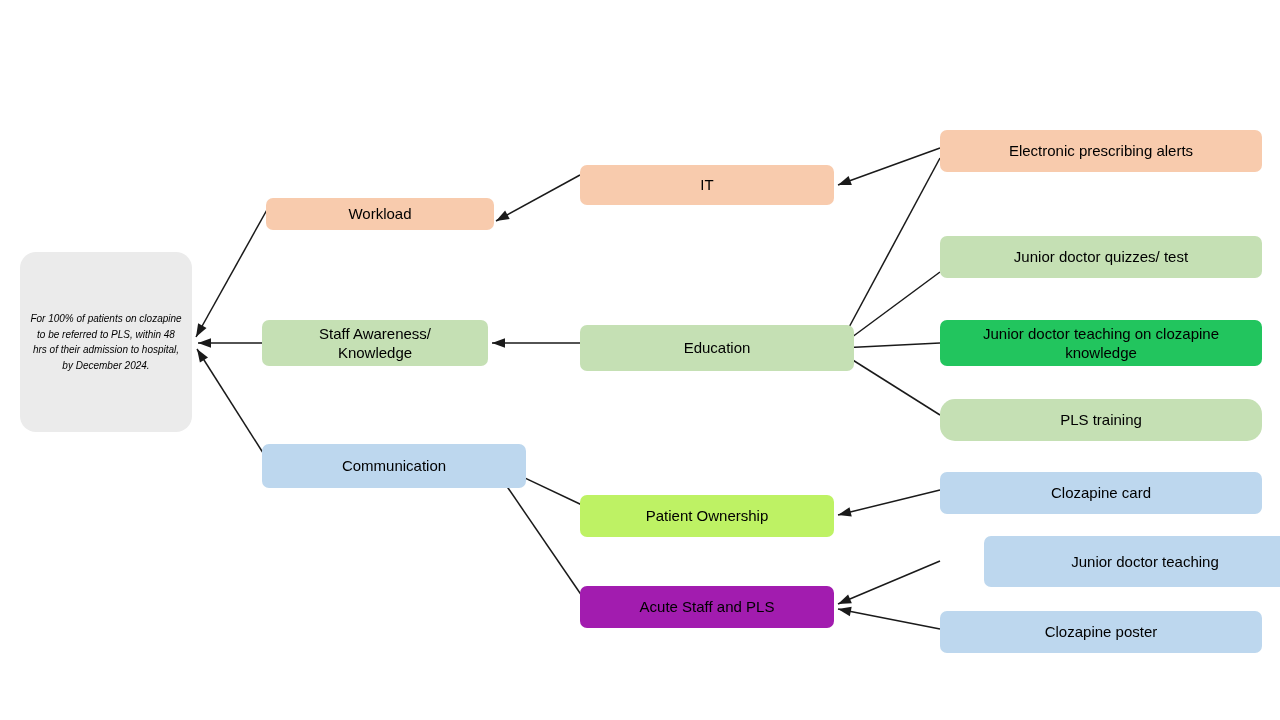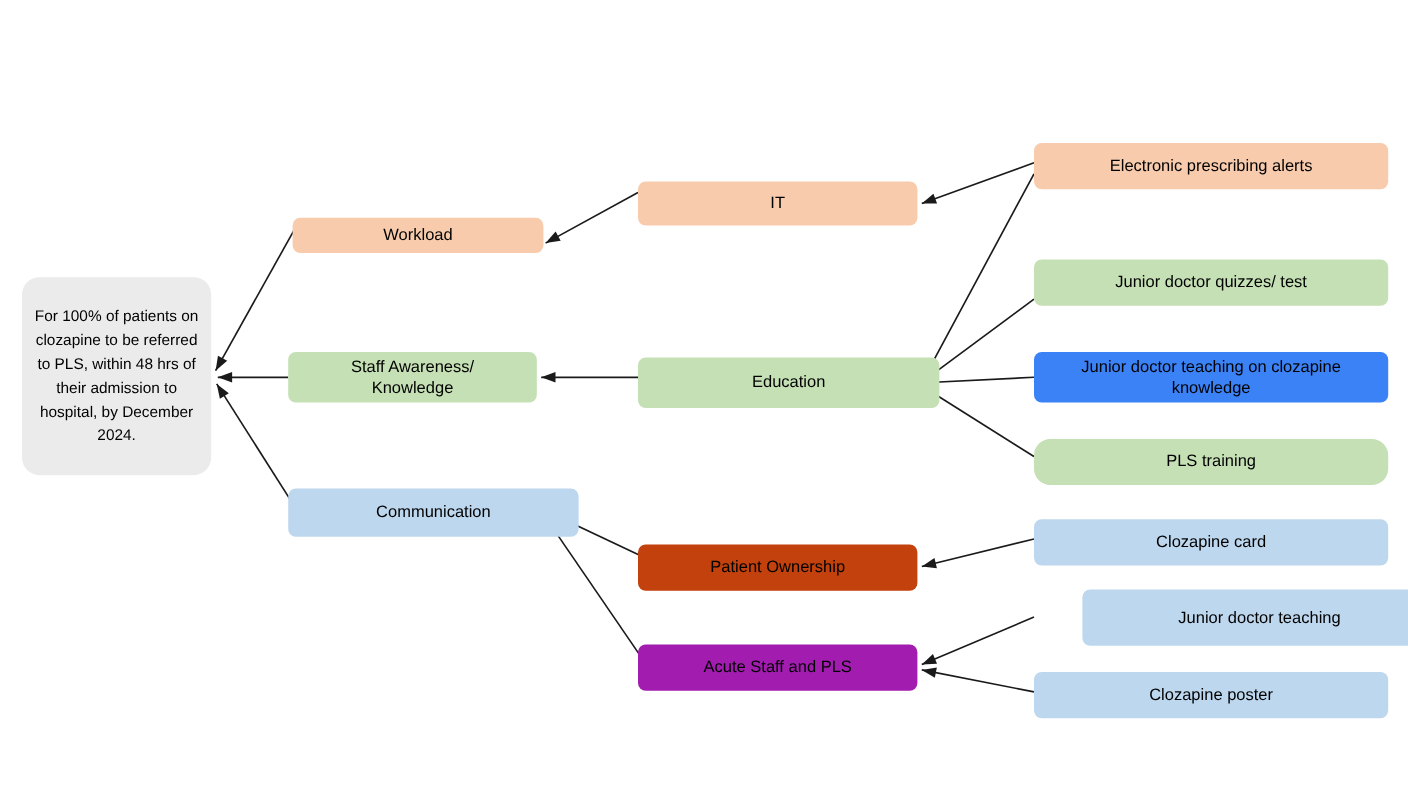--- a/index.html
+++ b/index.html
@@ -38,23 +38,24 @@
     text-align: center;
     border-radius: 7px;
     color: #000000;
     font-size: 15px;
     line-height: 1.3;
     padding: 2px 8px;
     white-space: pre-line;
   }
   .node.aim {
     border-radius: 16px;
-    font-size: 14px;
+    font-size: 10px;
     line-height: 1.55;
     padding: 6px 10px;
+    font-style: italic;
   }
 </style>
 </head>
 <body style="background: rgb(255, 255, 255);">
 
 <div id="canvas">
   <svg id="arrow-layer" viewBox="0 0 1280 720" xmlns="http://www.w3.org/2000/svg">
       <g>
         <line x1="268" y1="208" x2="196" y2="337" stroke="#1a1a1a" stroke-width="1.5"></line>
         <polygon points="196,337 198.14441110076223,323.3090723093383 206.52710904010536,327.987787438274" fill="#1a1a1a"></polygon>
@@ -116,22 +117,22 @@
         <polygon points="838,609 851.6806681572639,606.7910819909227 849.8334893343422,616.2116939878235" fill="#1a1a1a"></polygon>
       </g>
     </svg>
 <div class="node aim" style="left: 20px; top: 252px; width: 172px; height: 180px; background: rgb(235, 235, 235);">For 100% of patients on clozapine to be referred to PLS, within 48 hrs of their admission to hospital, by December 2024.</div>
     <div class="node" style="left: 266px; top: 198px; width: 228px; height: 32px; background: rgb(248, 203, 173);">Workload</div>
     <div class="node" style="left: 262px; top: 320px; width: 226px; height: 46px; background: rgb(197, 224, 180);">Staff Awareness/
 Knowledge</div>
     <div class="node" style="left: 262px; top: 444px; width: 264px; height: 44px; background: rgb(189, 215, 238);">Communication</div>
     <div class="node" style="left: 580px; top: 165px; width: 254px; height: 40px; background: rgb(248, 203, 173);">IT</div>
     <div class="node" style="left: 580px; top: 325px; width: 274px; height: 46px; background: rgb(197, 224, 180);">Education</div>
-    <div class="node" style="left: 580px; top: 495px; width: 254px; height: 42px; background: #c2410c;">Patient Ownership</div>
+    <div class="node" style="left: 580px; top: 495px; width: 254px; height: 42px; background: #bef264;">Patient Ownership</div>
     <div class="node" style="left: 580px; top: 586px; width: 254px; height: 42px; background: #a21caf;">Acute Staff and PLS</div>
     <div class="node" style="left: 940px; top: 130px; width: 322px; height: 42px; background: rgb(248, 203, 173);">Electronic prescribing alerts</div>
     <div class="node" style="left: 940px; top: 236px; width: 322px; height: 42px; background: rgb(197, 224, 180);">Junior doctor quizzes/ test</div>
-    <div class="node" style="left: 940px; top: 320px; width: 322px; height: 46px; background: #3b82f6;">Junior doctor teaching on clozapine knowledge</div>
+    <div class="node" style="left: 940px; top: 320px; width: 322px; height: 46px; background: #22c55e;">Junior doctor teaching on clozapine knowledge</div>
     <div class="node" style="left: 940px; top: 399px; width: 322px; height: 42px; background: rgb(197, 224, 180); border-radius: 15px;">PLS training</div>
     <div class="node" style="left: 940px; top: 472px; width: 322px; height: 42px; background: rgb(189, 215, 238);">Clozapine card</div>
     <div class="node" style="left: 940px; top: 536px; width: 322px; height: 51px; background: rgb(189, 215, 238); margin-left: 44px;">Junior doctor teaching</div>
     <div class="node" style="left: 940px; top: 611px; width: 322px; height: 42px; background: rgb(189, 215, 238);">Clozapine poster</div>
   </div>
 
 </body></html>

